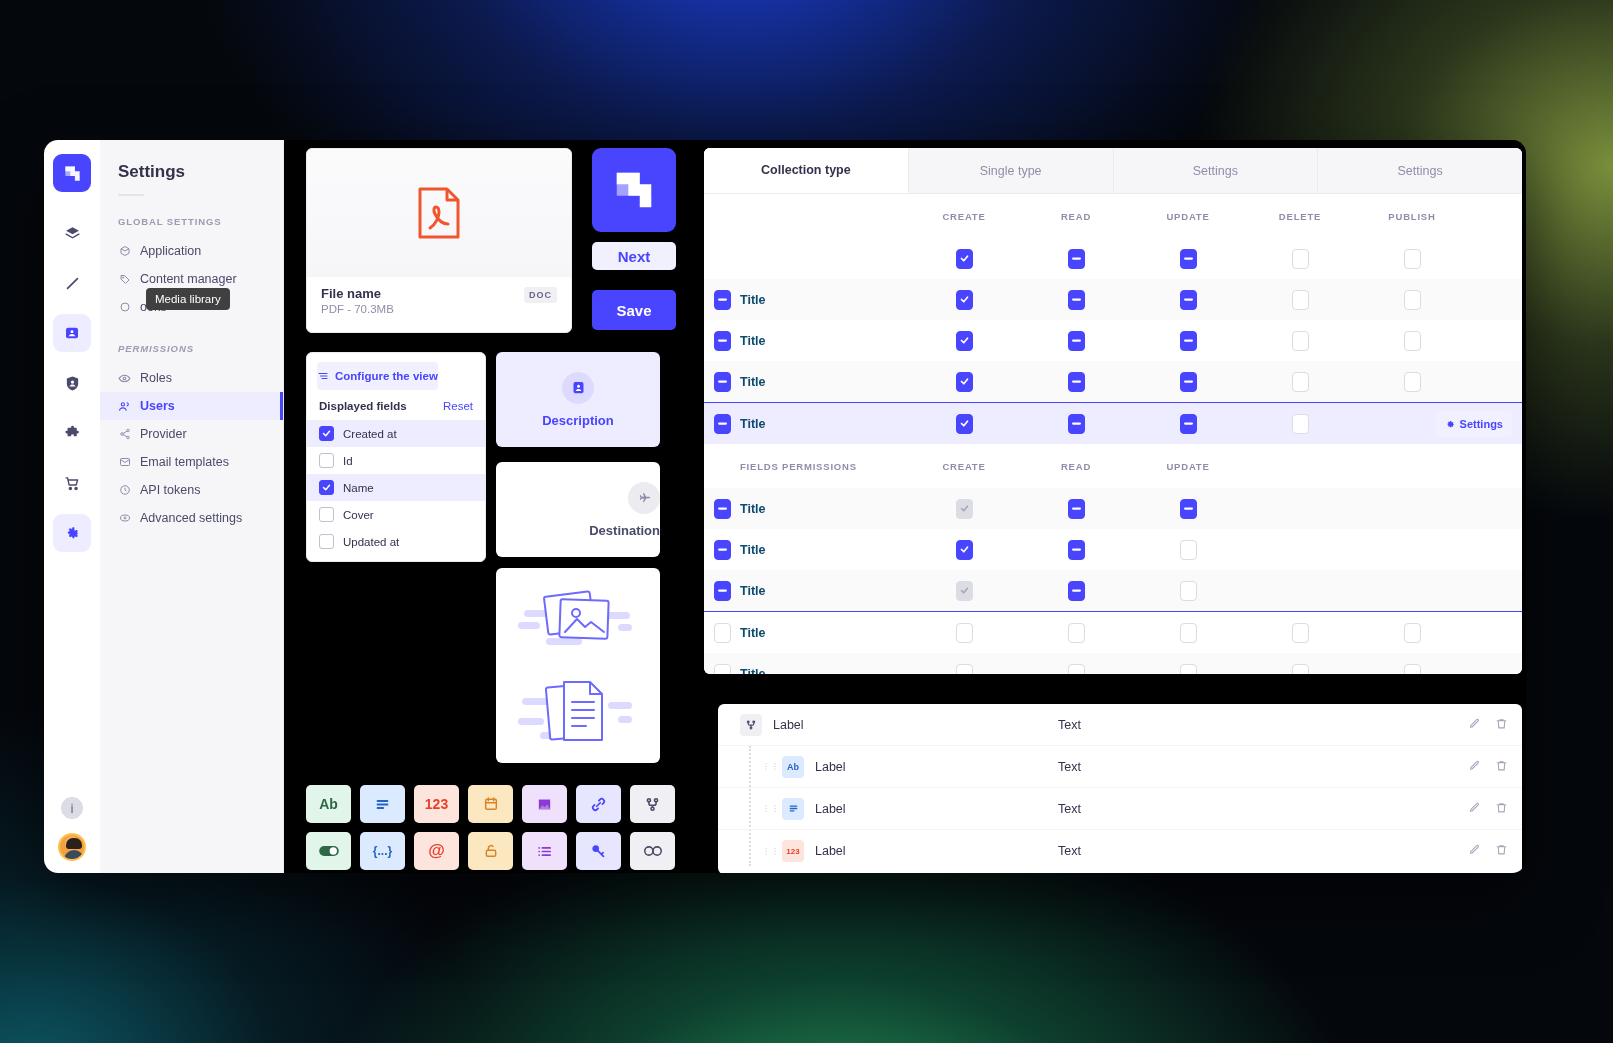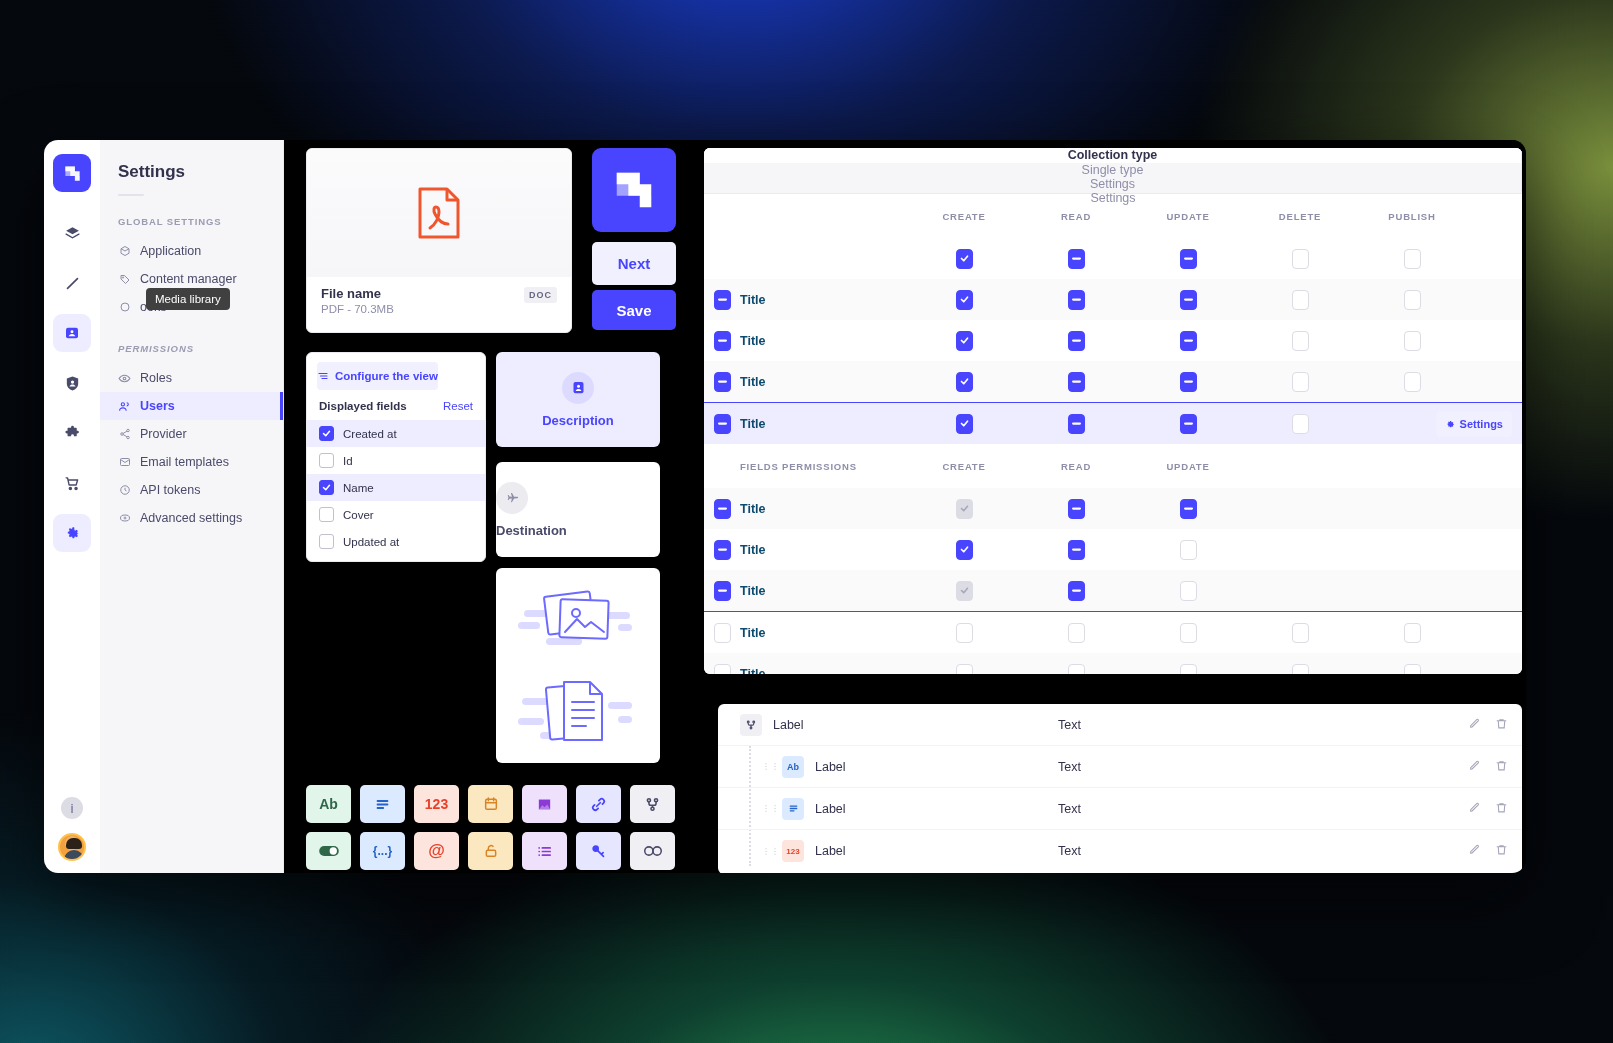--- a/index.html
+++ b/index.html
@@ -77,21 +77,21 @@
   .file-card { position:absolute; left: 22px; top: 8px; width: 266px; height: 185px;
     border:1px solid #eaeaef; border-radius:6px; background:#fff; overflow:hidden;}
   .file-prev { height: 128px; background: linear-gradient(#fbfbfc,#f6f6f9); display:flex; align-items:center; justify-content:center;}
   .file-meta { padding: 9px 14px; }
   .file-name { font-size: 13px; font-weight:bold; color:#32324d; }
   .file-sub { font-size: 11.5px; color: #8e8ea9; margin-top: 2px; }
   .file-badge { float: right; font-size: 9px; letter-spacing:1px; font-weight:bold; color:#666687;
     background:#f0f0f4; border-radius:3px; padding: 3px 5px; margin-top:-14px;}
   .brand-tile { position:absolute; left: 308px; top: 8px; width: 84px; height: 84px; border-radius: 9px;
     background:#4945ff; display:flex;align-items:center;justify-content:center;}
-  .btn-next { position:absolute; left: 308px; top: 102px; width: 84px; height: 43px; border-radius:5px;
+  .btn-next { position:absolute; left: 308px; top: 102px; width: 84px; height: 28px; border-radius:5px;
     background:#f0f0ff; color:#4945ff; font-weight:bold; font-size:15px; display:flex;align-items:center;justify-content:center;border:none;font-family:inherit;}
   .btn-save { position:absolute; left: 308px; top: 150px; width: 84px; height: 40px; border-radius:5px;
     background:#4945ff; color:#fff; font-weight:bold; font-size:15px; display:flex;align-items:center;justify-content:center;border:none;font-family:inherit;}
 
   .fields-card { position:absolute; left: 22px; top: 212px; width: 180px; border-radius:6px;
     background:#fff; border:1px solid #eaeaef; overflow:hidden; padding: 9px 0 6px;}
   .cfg-btn { margin: 0 10px 8px; height: 28px; border-radius:4px; background:#f0f0ff; color:#4945ff;
     font-size:11.5px; font-weight:bold; display:flex;align-items:center;justify-content:center;gap:6px; border:none; font-family:inherit;}
   .disp-head { display:flex; justify-content:space-between; align-items:center; padding: 2px 12px 8px; }
   .disp-head .t { font-size:11.5px; font-weight:bold; color:#32324d;}
@@ -102,40 +102,40 @@
   .cbox.checked { background:#4945ff; border-color:#4945ff; display:flex;align-items:center;justify-content:center;}
 
   .sort-card { position:absolute; left: 22px; top: 428px; width: 180px; border-radius:6px;
     background:#fff; border:1px solid #eaeaef; overflow:hidden; padding: 6px 0; }
   .sort-row { font-size:11px; color:#32324d; padding: 8px 12px; }
   .sort-row.on { background:#eeedff; }
 
   .desc-card { position:absolute; left: 212px; top: 212px; width: 164px; height: 95px; border-radius:6px;
     background:#eeedff; display:flex; flex-direction:column; align-items:center; justify-content:center; gap:9px;}
   .dest-card { position:absolute; left: 212px; top: 322px; width: 164px; height: 95px; border-radius:6px;
-    background:#fff; display:flex; flex-direction:column; align-items:flex-start; justify-content:center; gap:9px;}
+    background:#fff; display:flex; flex-direction:column; align-items:flex-end; justify-content:center; gap:9px;}
   .circ { width: 32px; height: 32px; border-radius:50%; display:flex;align-items:center;justify-content:center;}
   .circ.pri { background:#dcdbff; color:#4945ff; }
   .circ.gry { background:#ebebf0; color:#8e8ea9; }
   .cardlab { font-size: 13px; font-weight:bold; }
   .cardlab.pri { color:#4945ff; }
   .cardlab.gry { color:#4a4a6a; }
 
   .illus-card { position:absolute; left: 212px; top: 428px; width: 164px; height: 195px; border-radius:6px;
     background:#fff; display:flex; flex-direction:column; align-items:center; justify-content:center; gap:12px;}
 
   .tile-grid { position:absolute; left: 22px; top: 645px; display:grid;
     grid-template-columns: repeat(7, 45px); grid-auto-rows: 38px; gap: 9px 9px; }
   .ftile { border-radius:5px; display:flex; align-items:center; justify-content:center; font-weight:bold; font-size:14px;}
 
   
   .right { flex: 1; background:#000; padding: 8px 6px 0 6px; position:relative; }
   .perm-card { position:absolute; left: 0px; top: 8px; right: 4px; height: 526px;
     background:#fff; border-radius:6px; overflow:hidden; }
-  .tabs { display:flex; height: 46px; background:#f6f6f9; border-bottom:1px solid #eaeaef;flex-direction:column;}
+  .tabs { display:flex; height: 46px; background:#f6f6f9; border-bottom:1px solid #eaeaef;}
   .tab { flex:1; display:flex;align-items:center;justify-content:center; font-size:12.5px; color:#8e8ea9;
      border-right:1px solid #eaeaef; }
   .tab.active { background:#fff; color:#32324d; font-weight:bold; border-right:1px solid #eaeaef; border-bottom: 1px solid #fff; }
   .tab:last-child { border-right: none; }
 
   .grid-row { display:grid; grid-template-columns: 36px 168px 112px 112px 112px 112px 112px 1fr; align-items:center; height: 41px; }
   .hdr-row { height: 44px; }
   .colhead { font-size: 9.5px; letter-spacing:.8px; color:#8e8ea9; font-weight:bold; text-align:center; }
   .sub-head { font-size: 9.5px; letter-spacing:.8px; color:#8e8ea9; font-weight:bold; }
   .cellcenter { display:flex; align-items:center; justify-content:center; }

